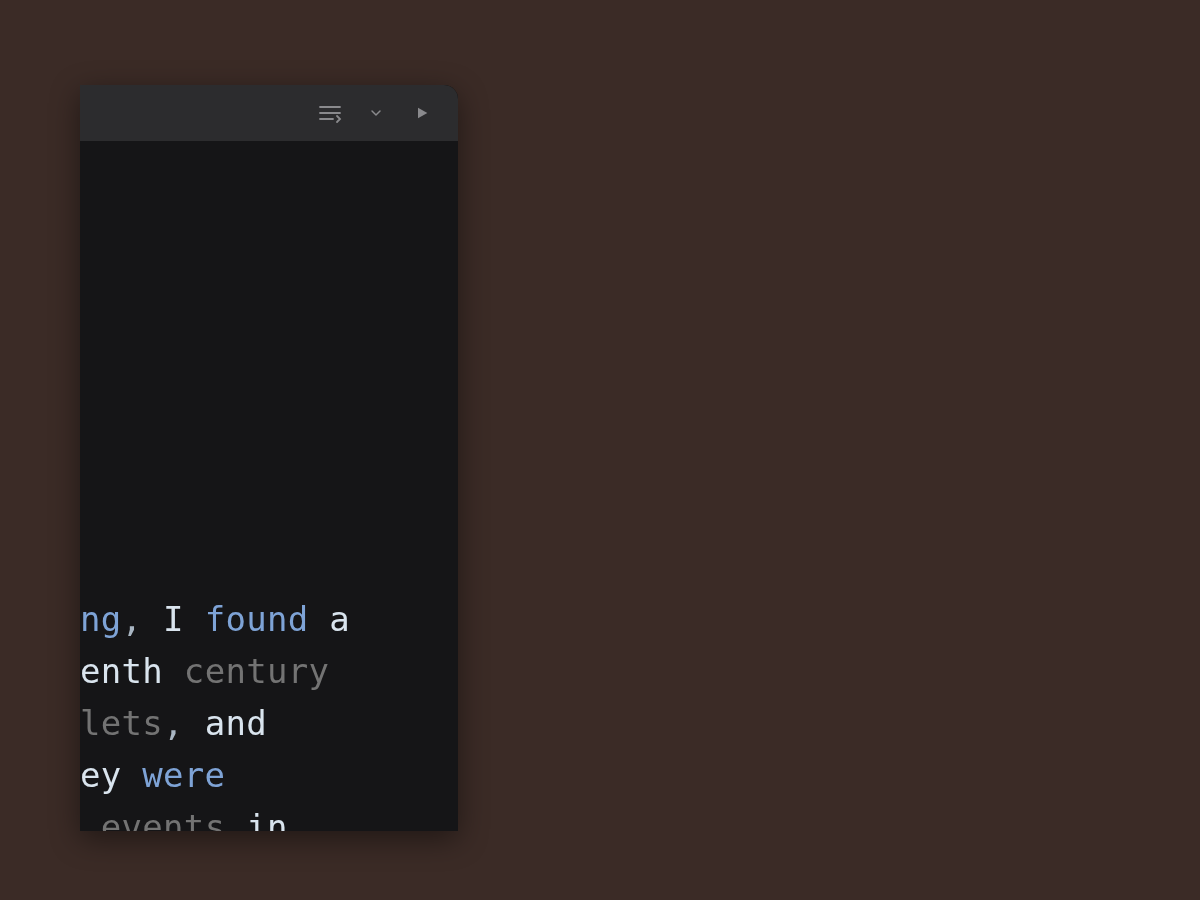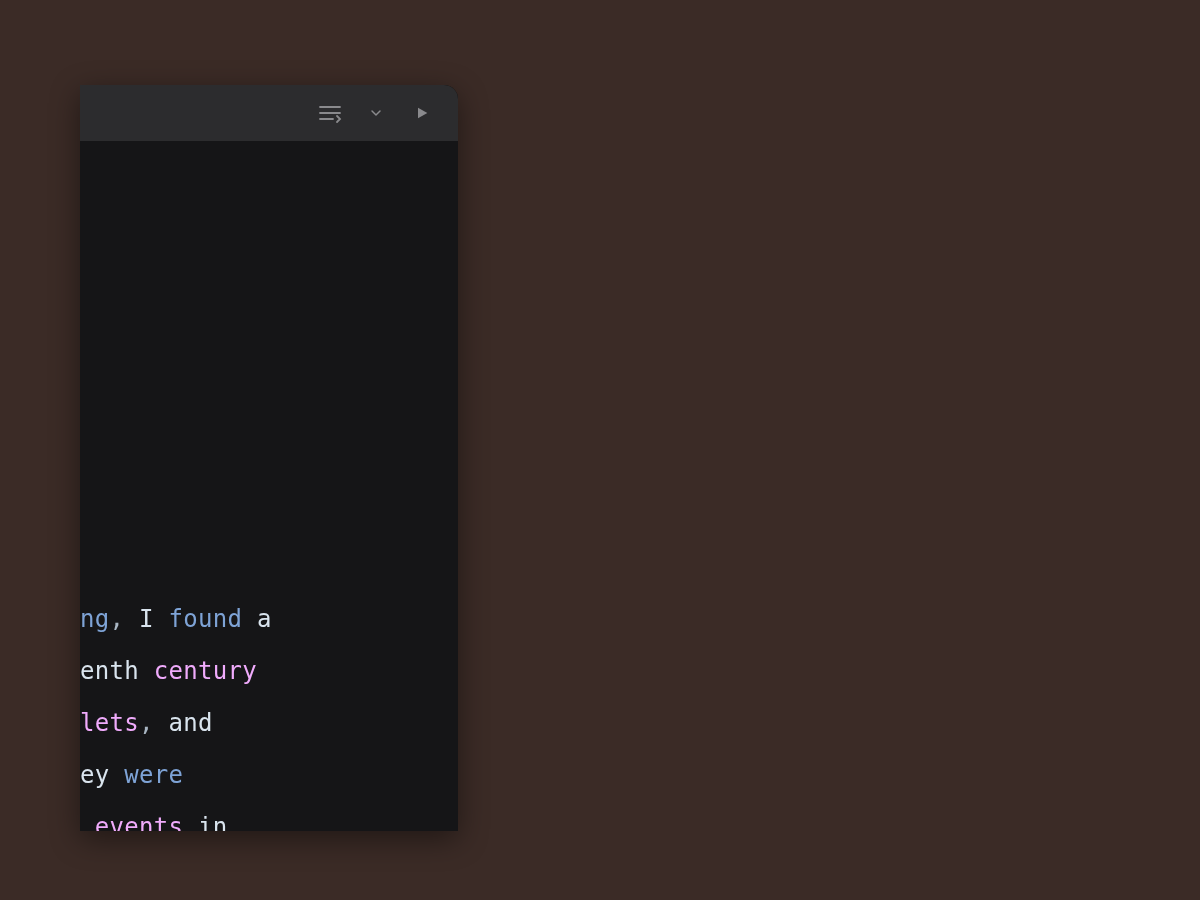--- a/index.html
+++ b/index.html
@@ -36,30 +36,30 @@
     display: flex; align-items: center; justify-content: center;
     color: #8a8a8d;
     cursor: pointer;
   }
   .toolbar .icon-btn svg { display:block; }
 
   .code-area {
     position: absolute;
     left: 0; right: 0; bottom: 0;
     padding-left: 0;
-    font-size: 24px;
+    font-size: 34px;
     line-height: 52px;
     letter-spacing: 0.3px;
     white-space: pre;
     color: #d9e4ee;
   }
   .code-line { padding-left: 0; }
   .tok-default { color: #d9e4ee; }
   .tok-blue    { color: #7ea3d6; }
-  .tok-orange  { color: #f0abfc; }
+  .tok-orange  { color: #737373; }
   .tok-punct   { color: #a9b6c3; }
 
   
   .code-area { left: 0; }
 </style>
 </head>
 <body>
 
 <div class="editor-window">
 

